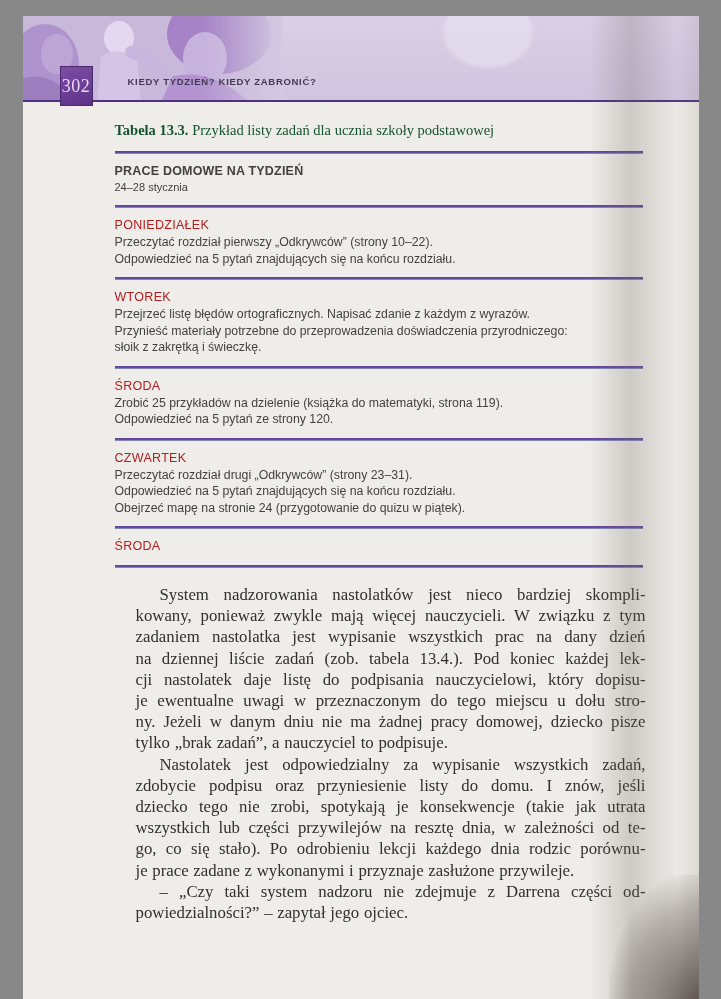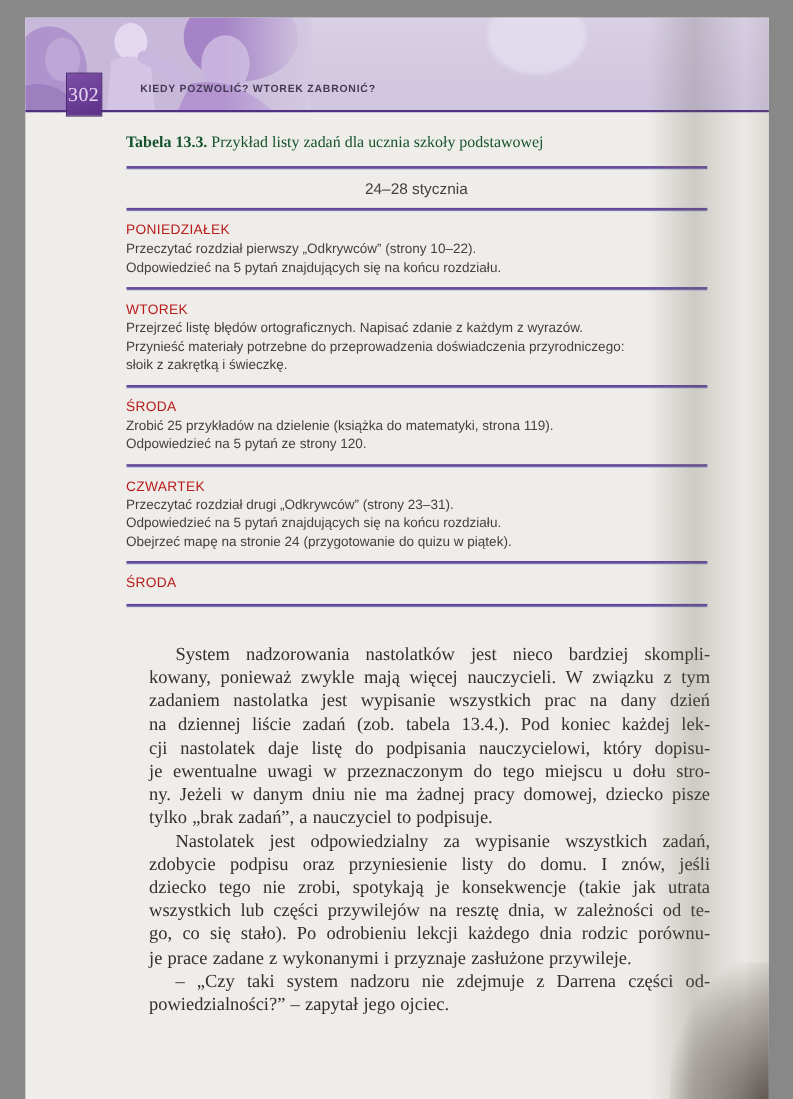--- a/index.html
+++ b/index.html
@@ -73,21 +73,21 @@
     font-family:"Liberation Serif","DejaVu Serif",serif;
     font-size:14.5px; color:#14532d; margin:0 0 11px 0; line-height:20px;
   }
   .caption b{font-weight:700;}
   .rule{
     height:3px; border:0; margin:0; width:100%;
     background:linear-gradient(180deg,#5c3e97 0%,#6a4d9f 55%,#93a7c9 100%);
   }
   .thead{padding:9px 0 9px 0;}
   .thead-title{font-weight:700; font-size:12.5px; line-height:16px; letter-spacing:.2px;}
-  .thead-sub{font-size:14px; line-height:17px;text-align:center;}
+  .thead-sub{font-size:11px; line-height:17px;}
   .day-section{padding:9px 0 10px 0;}
   .day-title{font-size:12.5px; line-height:17px; letter-spacing:.3px; color:#b91c1c;}
   .task-line{font-size:12.3px; line-height:16.5px; color:#45423e;}
   
   .body-text{
     position:absolute; left:113px; top:568px; width:510px; z-index:2;
     font-family:"Liberation Serif","DejaVu Serif",serif;
     font-size:16.8px; color:#332f2b;
   }
   .bline{
@@ -124,30 +124,31 @@
         <linearGradient id="fadeR" x1="0" y1="0" x2="1" y2="0">
           <stop offset="0" stop-color="#d3c9e1" stop-opacity="0"></stop>
           <stop offset="1" stop-color="#d3c9e1" stop-opacity="1"></stop>
         </linearGradient>
       </defs>
     </svg>
     <div class="band-circle"></div>
     <div class="page-num-box">
       <span class="page-num">302</span>
     </div>
-    <div class="running-head">KIEDY POZWOLIĆ? WTOREK ZABRONIĆ?</div>
+    <div class="running-head">KIEDY TYDZIEŃ? KIEDY ZABRONIĆ?</div>
   </div>
   <div class="header-rule"></div>
 
   <div class="table-wrap">
     <p class="caption"><b>Tabela 13.3.</b><span> Przykład listy zadań dla ucznia szkoły podstawowej</span></p>
 
     <div class="rule"></div>
 
     <div class="thead">
+      <div class="thead-title">PRACE DOMOWE NA TYDZIEŃ</div>
       <div class="thead-sub">24–28 stycznia</div>
     </div>
 
     <div class="rule"></div>
 
     <div class="day-section">
       <div class="day-title">PONIEDZIAŁEK</div>
       <div class="task-line">Przeczytać rozdział pierwszy „Odkrywców” (strony 10–22).</div>
       <div class="task-line">Odpowiedzieć na 5 pytań znajdujących się na końcu rozdziału.</div>
     </div>

